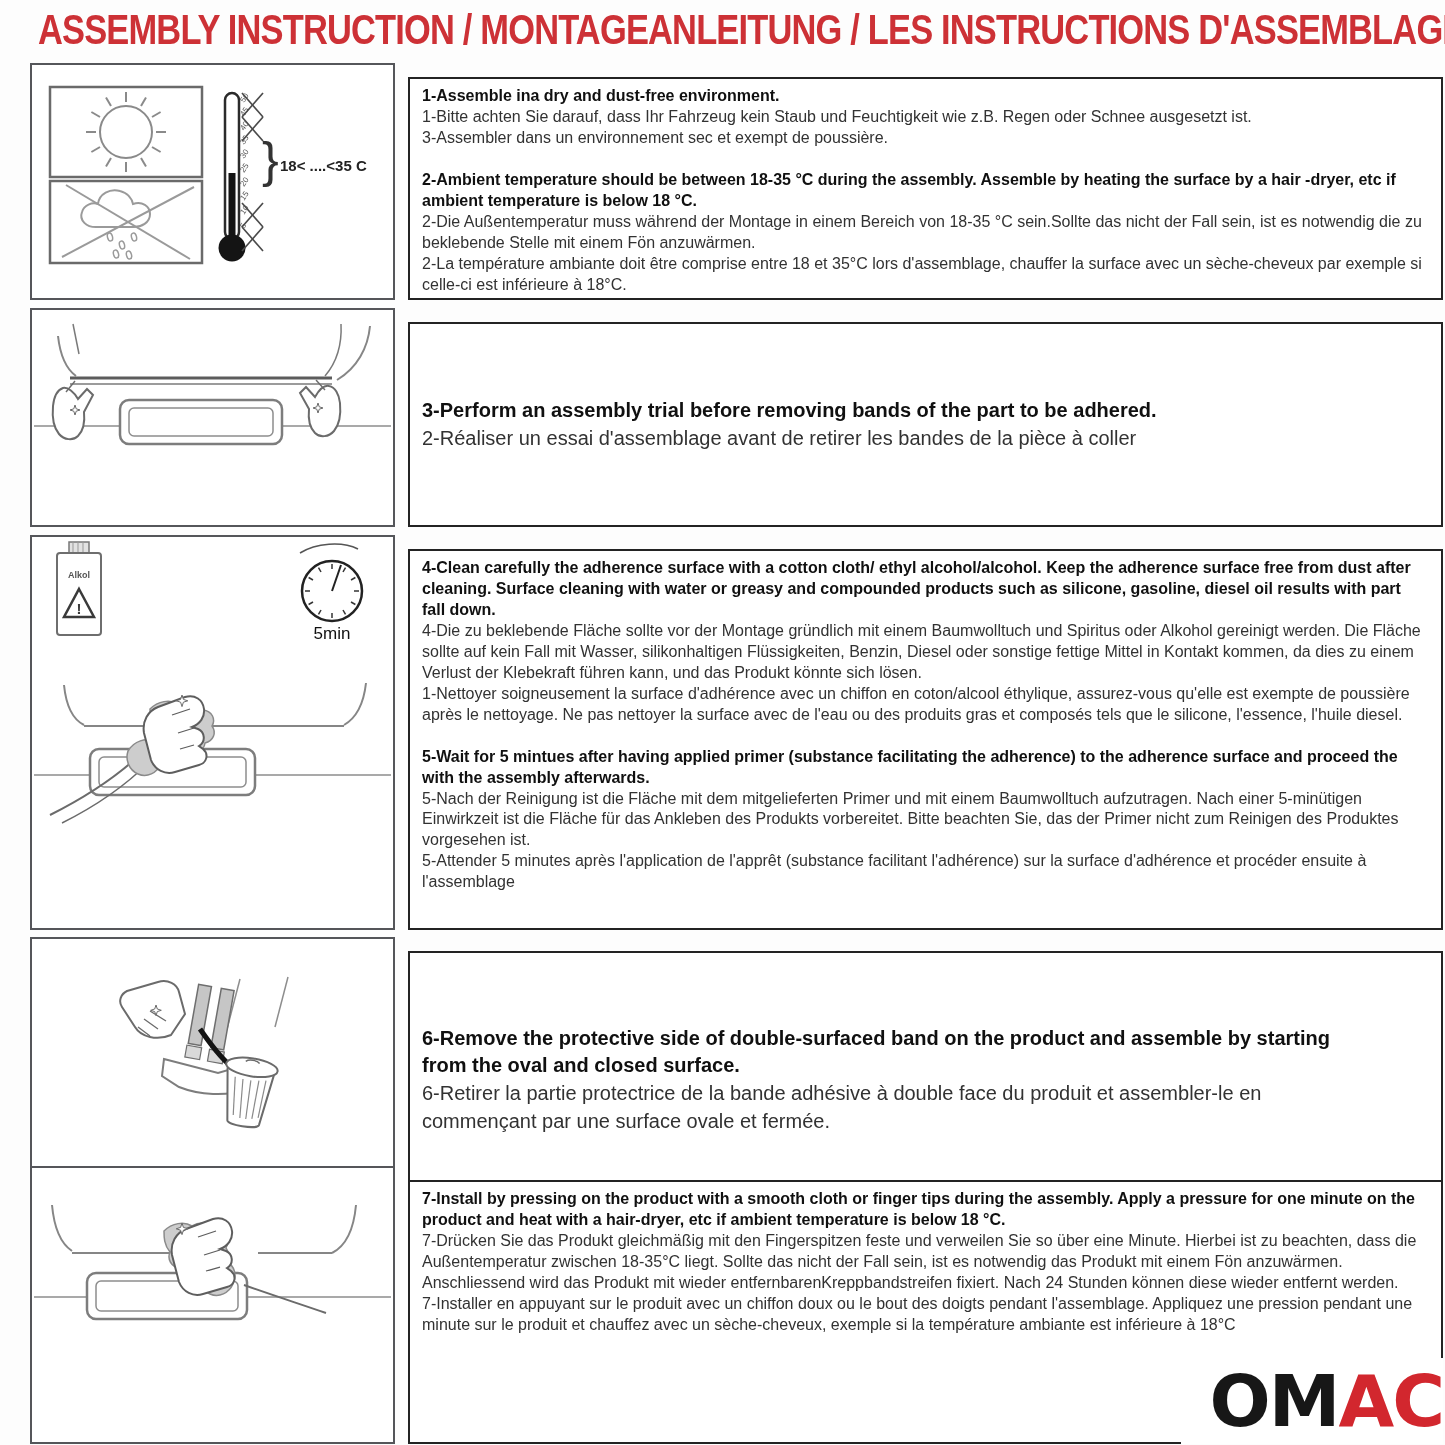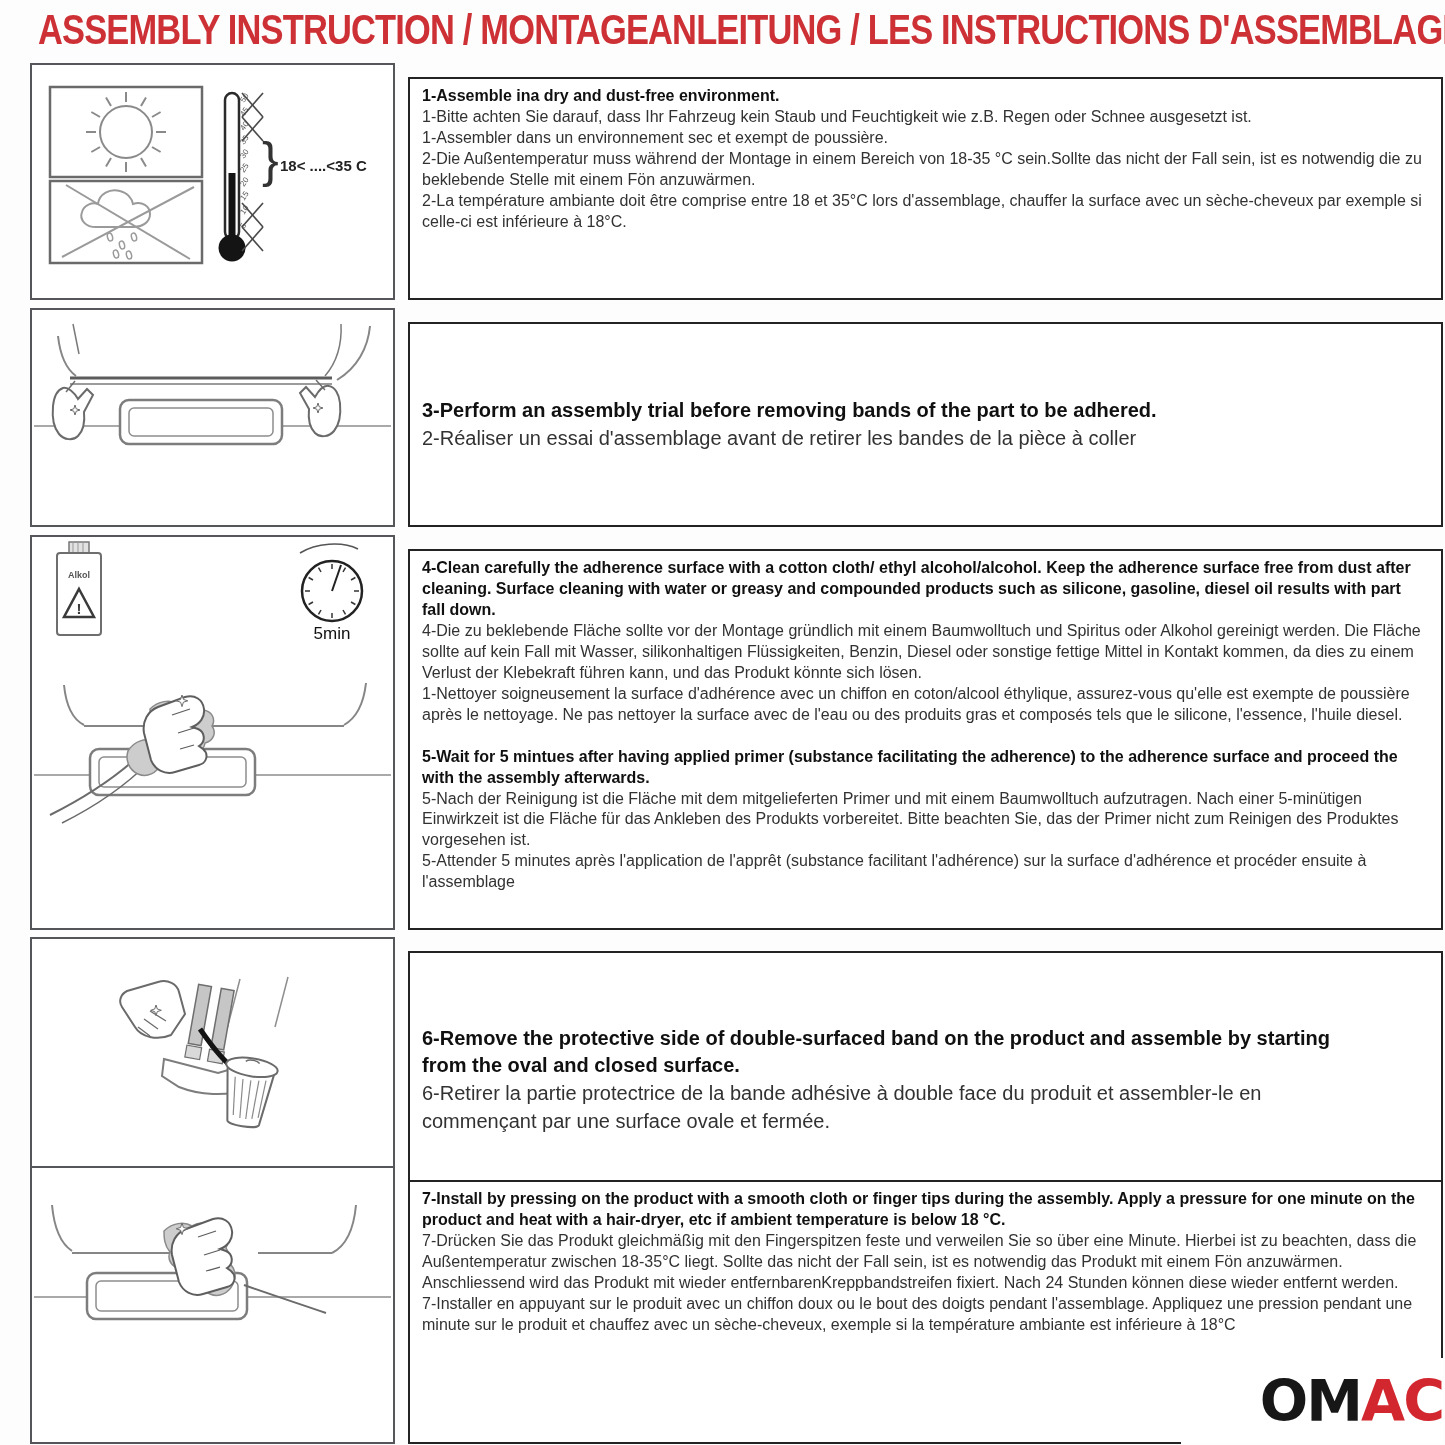--- a/index.html
+++ b/index.html
@@ -27,21 +27,21 @@
   .textbox p{margin:0;font-size:16px;line-height:1.31;color:#323232;}
   .textbox p.b{font-weight:700;color:#101010;}
   .sp{margin-top:21px !important;}
   .lgbox{display:flex;flex-direction:column;justify-content:center;padding-top:0;}
   .lgbox p{font-size:20px;line-height:1.38;max-width:915px;}
   .logo{
     position:absolute;right:2px;top:1358px;width:262px;height:86px;background:#fff;
     display:flex;align-items:center;justify-content:flex-end;z-index:5;
   }
   .logo .t{
-    font-family:"DejaVu Sans",sans-serif;font-weight:700;font-size:57px;
+    font-family:"DejaVu Sans",sans-serif;font-weight:700;font-size:72px;
     letter-spacing:-2px;line-height:1;white-space:nowrap;
   }
   .logo .lb{color:#171717;}
   .logo .lr{color:#d2272e;}
   svg text{font-family:"Liberation Sans",sans-serif;}
 </style>
 </head>
 <body>
 
 <div class="title">ASSEMBLY INSTRUCTION / MONTAGEANLEITUNG / LES INSTRUCTIONS D'ASSEMBLAGE</div>
@@ -110,21 +110,22 @@
             <line x1="231" y1="162" x2="210" y2="186"></line>
         </g>
         <text x="230" y="112" font-size="50" fill="#333">}</text>
         <text x="248" y="106" font-size="15" font-weight="bold" fill="#222">18&lt; ....&lt;35 C</text>
       </g>
     </svg>
   </div>
   <div class="textbox">
     <p class="b">1-Assemble ina dry and dust-free environment.</p>
     <p>1-Bitte achten Sie darauf, dass Ihr Fahrzeug kein Staub und Feuchtigkeit wie z.B. Regen oder Schnee ausgesetzt ist.</p>
-    <p>1-Assembler dans un environnement sec et exempt de poussière.</p>
+    <p>3-Assembler dans un environnement sec et exempt de poussière.</p>
+    <p class="b sp">2-Ambient temperature should be between 18-35 °C  during the assembly. Assemble by heating the surface by a hair -dryer, etc if ambient temperature is below 18 °C.</p>
     <p>2-Die Außentemperatur muss während der Montage in einem Bereich von 18-35 °C  sein.Sollte das nicht der Fall sein, ist es notwendig die zu beklebende Stelle mit einem Fön anzuwärmen.</p>
     <p>2-La température ambiante doit être comprise entre 18 et 35°C lors d'assemblage, chauffer la surface avec un sèche-cheveux par exemple si celle-ci est inférieure à 18°C.</p>
   </div>
 </div>
 
 <div class="row" style="top:308px;height:219px">
   <div class="figbox">
     <svg viewBox="0 0 361 215" preserveAspectRatio="xMidYMid meet">
       <line x1="2" y1="116" x2="359" y2="116" stroke="#8d8d8d" stroke-width="1.5"></line>
       <path d="M26,26 C28,44 33,58 44,66" fill="none" stroke="#868686" stroke-width="2"></path>

